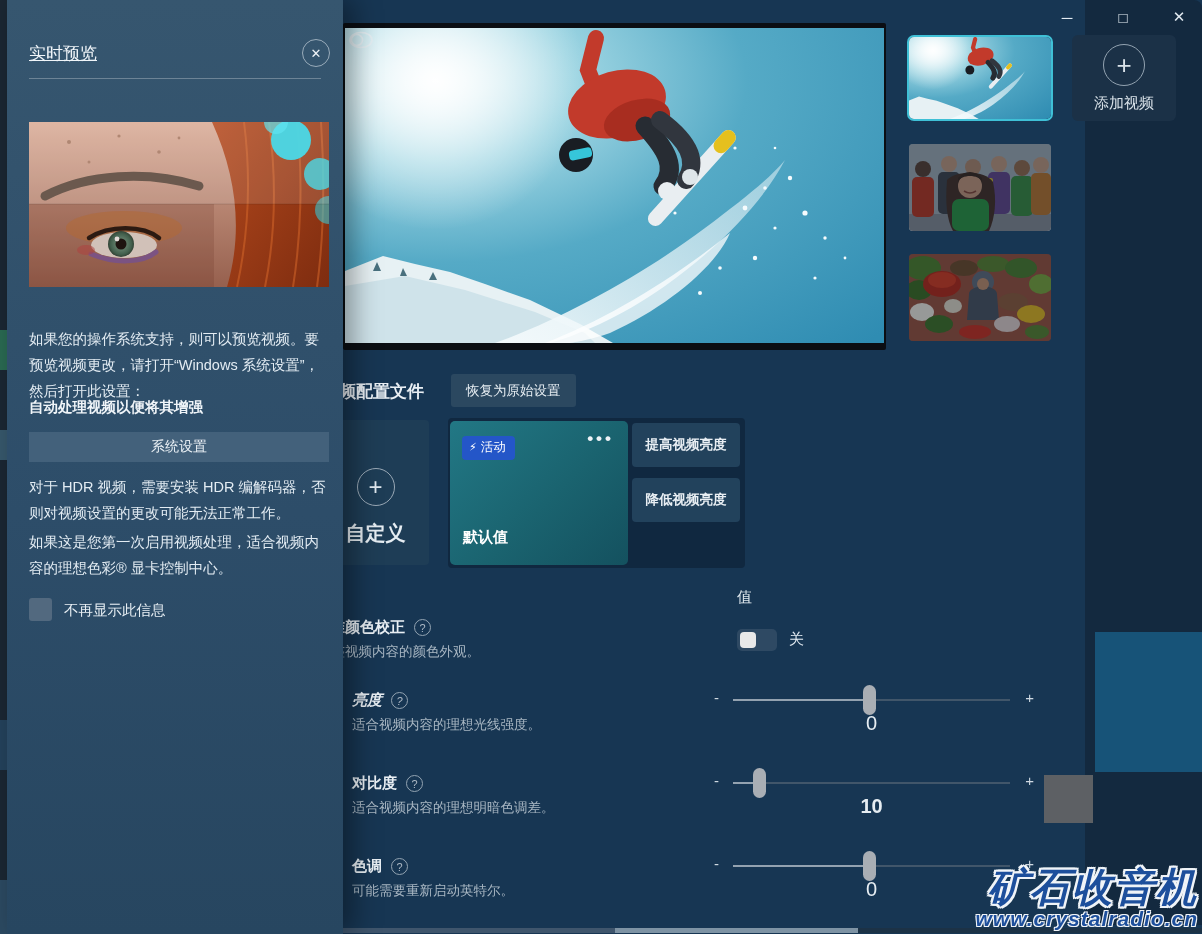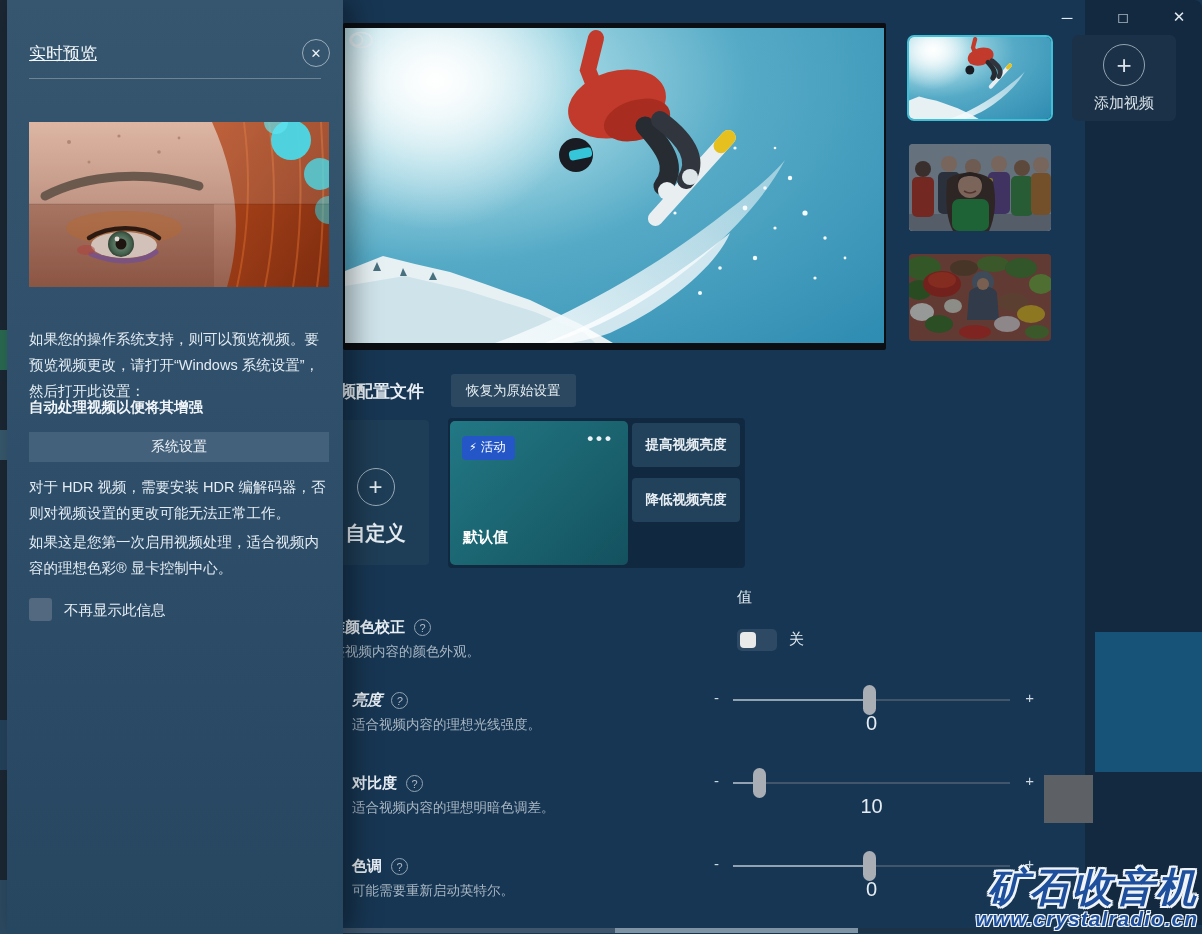--- a/index.html
+++ b/index.html
@@ -65,21 +65,21 @@
   .s-minus,.s-plus { position:absolute; top:4px; color:#cfd9e2; font-size:15px; }
   .s-minus { left:2px; } .s-plus { right:0; }
   .s-track { position:absolute; left:21px; width:277px; top:14px; height:2px; background:#41566a; }
   .s-fill { position:absolute; left:0; top:0; height:2px; background:#93a2b0; }
   .s-handle { position:absolute; top:-14px; width:13px; height:30px; margin-left:-6px; background:#a9aeb4; border-radius:7px; }
   .s-value { left:733px; width:277px; text-align:center; color:#e6edf2; font-size:20px; }
 
   .lbl-brightness { left:352px; top:691px;font-style:italic; } .desc-brightness { left:352px; top:716px; }
   .sld-brightness { top:685px; } .val-brightness { top:712px; }
   .lbl-contrast { left:352px; top:774px; } .desc-contrast { left:352px; top:799px; }
-  .sld-contrast { top:768px; } .val-contrast { top:795px; }
+  .sld-contrast { top:768px; } .val-contrast { top:795px;font-weight:bold; }
   .lbl-hue { left:352px; top:857px; } .desc-hue { left:352px; top:882px; }
   .sld-hue { top:851px; } .val-hue { top:878px; }
 
   .artifact-light { left:1095px; top:632px; width:107px; height:140px; background:#175378; }
   .artifact-gray { left:1044px; top:775px; width:49px; height:48px; background:#5d6064; }
 
   .hscroll { left:343px; top:928px; width:859px; height:5px; background:#1c3246; }
   .hs-seg { position:absolute; top:0; height:5px; }
 
   .watermark { right:4px; bottom:4px; text-align:right; z-index:60; line-height:1.05;

